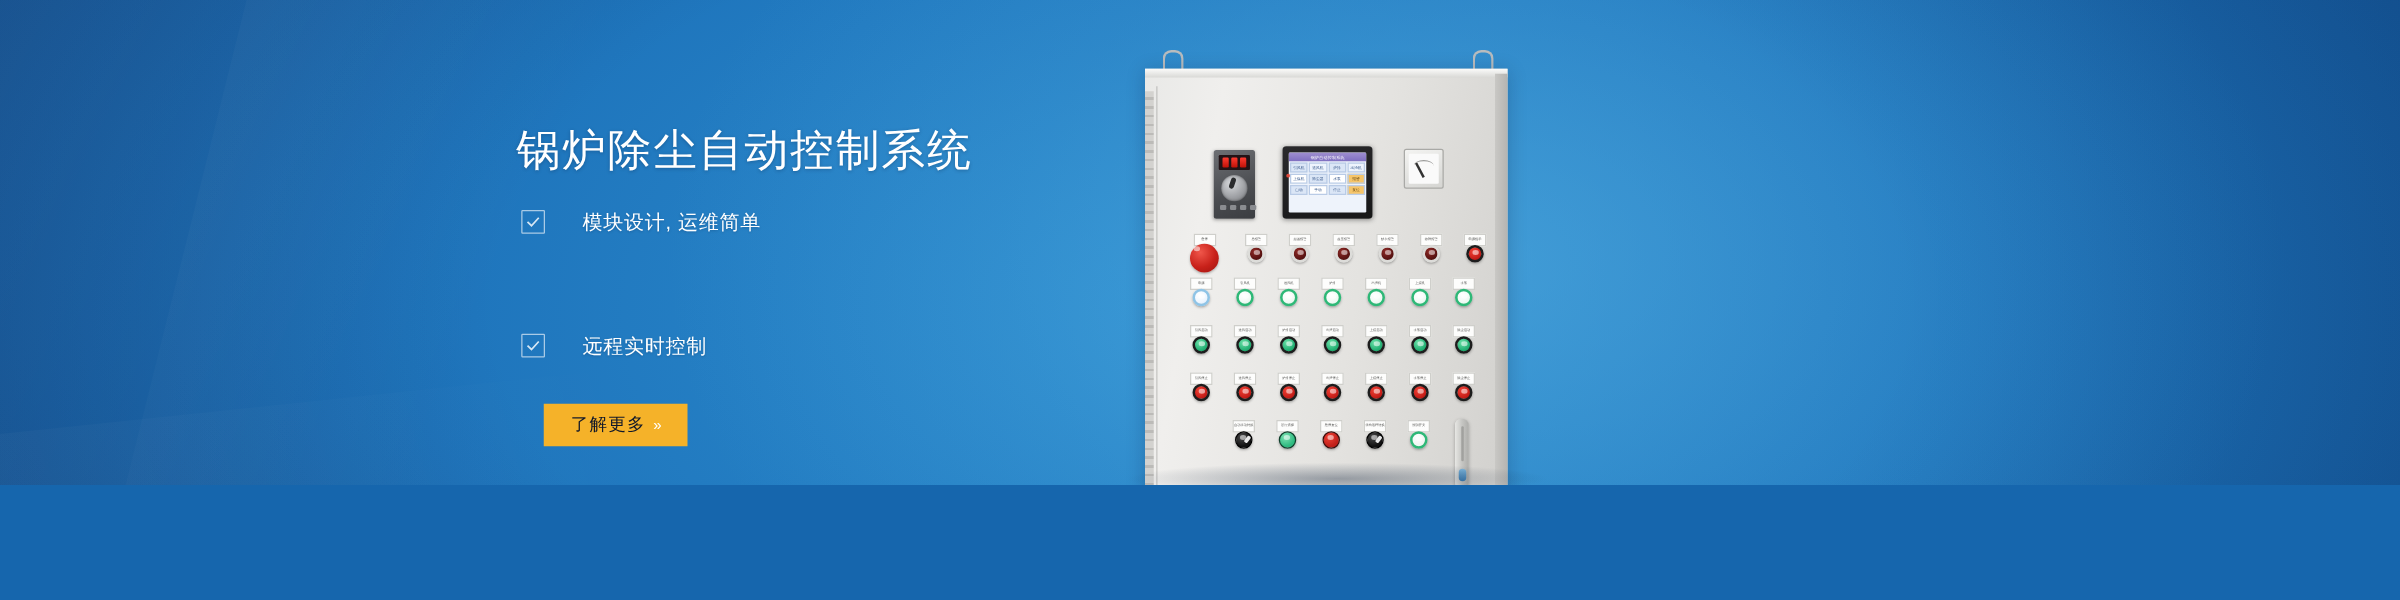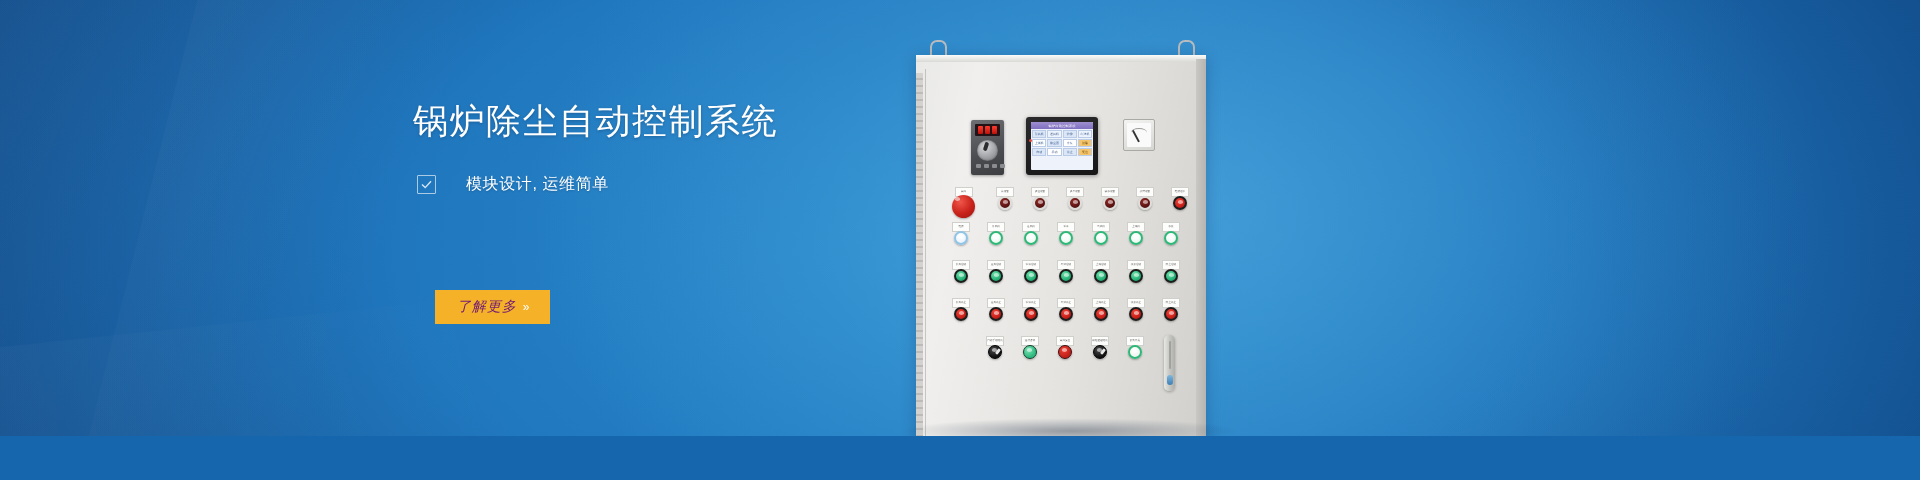--- a/index.html
+++ b/index.html
@@ -2,21 +2,21 @@
 <html><head>
 <meta charset="utf-8">
 <style>
   html,body{margin:0;padding:0;}
   body{
     width:1920px;height:480px;overflow:hidden;
     font-family:"Liberation Sans","DejaVu Sans",sans-serif;
     background:#1666ad;
   }
   #banner{
-    position:relative;width:1920px;height:436px;overflow:hidden;
+    position:relative;width:1920px;height:388px;overflow:hidden;
     background:
       radial-gradient(ellipse 900px 620px at 1180px 210px, rgba(86,175,226,0.55) 0%, rgba(86,175,226,0.18) 42%, rgba(0,0,0,0) 72%),
       radial-gradient(ellipse 1500px 900px at 980px 250px, #2e8fd0 0%, #1f76bd 40%, #175fa6 68%, #11498c 100%),
       linear-gradient(118deg,#0f3f86 0%,#14529c 18%,#1b69b4 42%,#2484c9 66%,#1c66ad 86%,#123f85 100%);
   }
   
   .streak{position:absolute;pointer-events:none;}
   .s1{left:-120px;top:-60px;width:520px;height:760px;
       background:linear-gradient(100deg,rgba(255,255,255,0.045),rgba(255,255,255,0) 70%);
       transform:skewX(-18deg);}
@@ -30,41 +30,41 @@
       background:radial-gradient(ellipse 1250px 700px at 960px 240px, rgba(0,0,0,0) 45%, rgba(5,28,62,0.30) 100%);}
 
   
   #copy{position:absolute;left:413px;top:103px;width:600px;}
   #hero-title{
     font-size:35px;line-height:1;letter-spacing:1.5px;color:#ffffff;
     font-weight:400;white-space:nowrap;
     text-shadow:0 1px 3px rgba(0,20,50,0.28);
   }
   #feature-list{margin-top:30px;}
-  .feature-row{display:flex;align-items:center;height:33px;margin-bottom:0px;}
+  .feature-row{display:flex;height:33px;margin-bottom:0px;}
   .chk{
     width:17px;height:17px;flex:0 0 17px;
     border:1px solid rgba(255,255,255,0.62);
     position:relative;margin-right:30px;margin-left:4px;
     border-radius:1px;
   }
   .chk svg{position:absolute;left:1px;top:1px;}
   .feature-label{
     font-size:16px;color:#ffffff;letter-spacing:0.6px;white-space:nowrap;
     text-shadow:0 1px 2px rgba(0,20,50,0.22);
   }
   .fr-gap{height:33px;}
   #cta{
     margin-top:23px;margin-left:22px;
     width:115px;height:34px;
     background:#f5b229;
     display:flex;align-items:center;justify-content:center;
     cursor:pointer;user-select:none;
   }
-  #cta-label{font-size:14px;color:#701a75;letter-spacing:1px;font-style:italic;}
+  #cta-label{font-size:14px;color:#0f172a;letter-spacing:1px;}
   #cta-arrow{font-size:12px;color:#ffffff;margin-left:6px;letter-spacing:-1px;}
 
   
   #cabinet-photo{position:absolute;left:908px;top:40px;width:320px;height:440px;}
 
   
   .eyebolt{position:absolute;width:13px;height:16px;border:2px solid #b9bcbe;border-bottom:none;
            border-radius:7px 7px 0 0;background:transparent;}
   .eb1{left:22px;top:0px;}
   .eb2{left:270px;top:0px;}
@@ -199,20 +199,28 @@
           </svg>
         </span>
         <span class="feature-label">模块设计, 运维简单</span>
       </div>
 
       <div class="fr-gap"></div>
 
 
       <div class="fr-gap"></div>
 
+      <div class="feature-row">
+        <span class="chk">
+          <svg width="15" height="15" viewBox="0 0 15 15">
+            <polyline points="3,7.5 6.2,10.6 12,4.2" fill="none" stroke="#ffffff" stroke-opacity="0.82" stroke-width="1.4"></polyline>
+          </svg>
+        </span>
+        <span class="feature-label">远程实时控制</span>
+      </div>
 
     </div>
 
     <div id="cta">
       <span id="cta-label">了解更多</span>
       <span id="cta-arrow">»</span>
     </div>
 
   </div>
 

